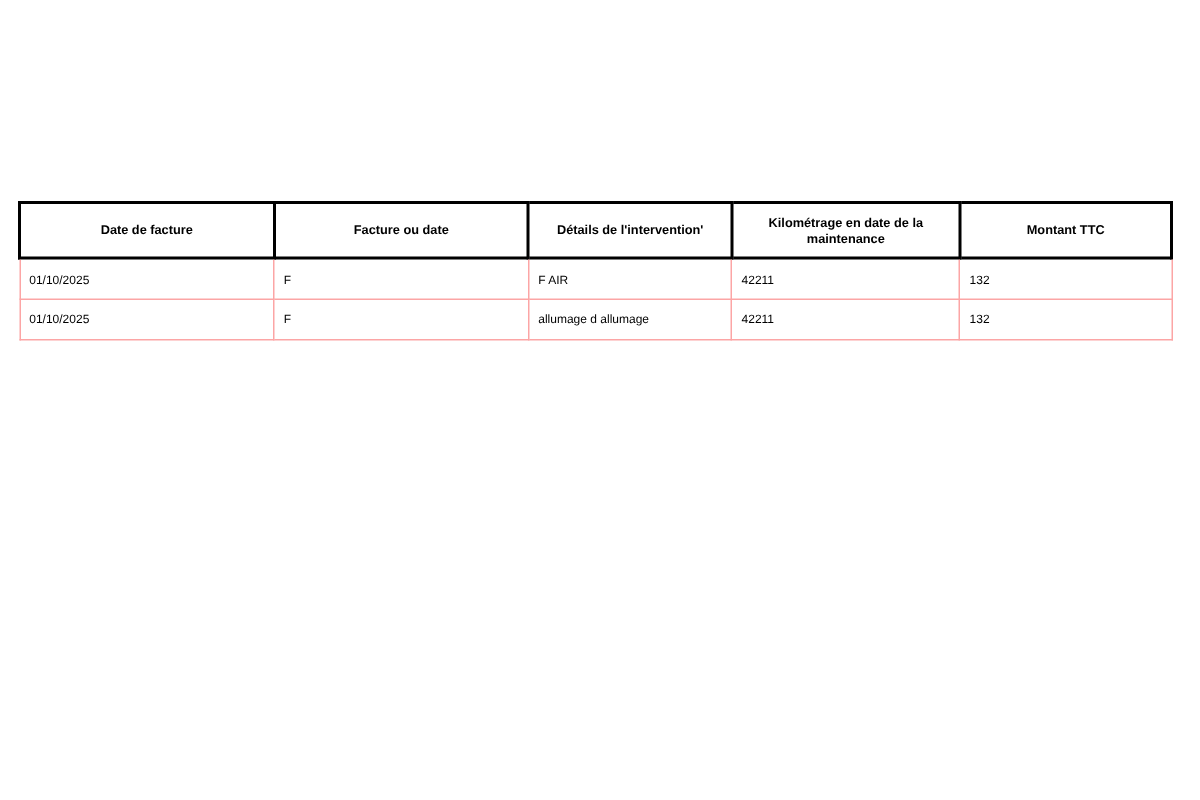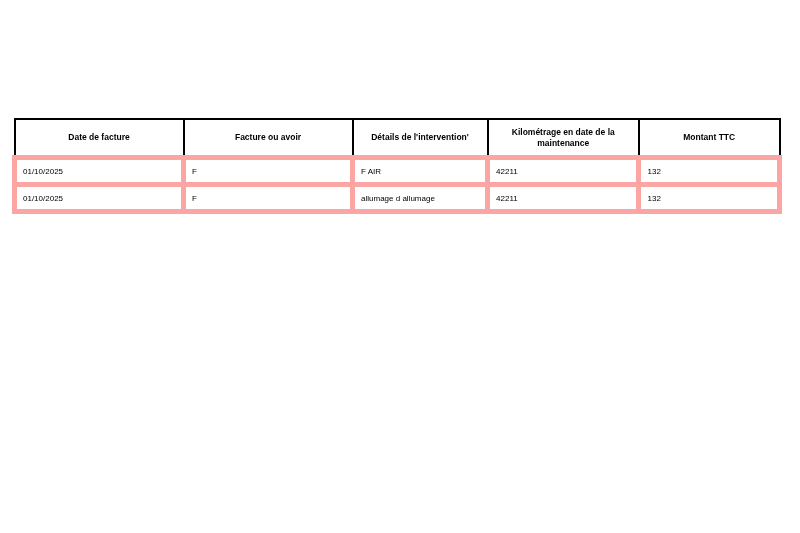--- a/index.html
+++ b/index.html
@@ -22,24 +22,25 @@
   .table-wrap {
     position: absolute;
     left: 12px;
     top: 118px;
     width: 770px;
   }
   table.maintenance {
     border-collapse: collapse;
     width: 770px;
     table-layout: fixed;
+    margin-top: 16px;
   }
   table.maintenance th,
   table.maintenance td {
-    border: 5px solid #fca5a5;
+    border: 1px solid #fca5a5;
     box-sizing: border-box;
   }
   table.maintenance thead th {
     border-width: 2px;
     border-color: #000000;
     border-style: solid;
     font-size: 8.5px;
     font-weight: bold;
     text-align: center;
     vertical-align: middle;
@@ -66,21 +67,21 @@
 </style>
 </head>
 <body>
 
 <div class="page">
   <div class="table-wrap">
     <table class="maintenance">
       <thead>
         <tr>
           <th class="col-date">Date de facture</th>
-          <th class="col-type">Facture ou avoir</th>
+          <th class="col-type">Facture ou date</th>
           <th class="col-detail">Détails de l'intervention'</th>
           <th class="col-km">Kilométrage en date de la maintenance</th>
           <th class="col-amount">Montant TTC</th>
         </tr>
       </thead>
       <tbody>
         <tr>
           <td class="col-date">01/10/2025</td>
           <td class="col-type">F</td>
           <td class="col-detail">F AIR</td>

